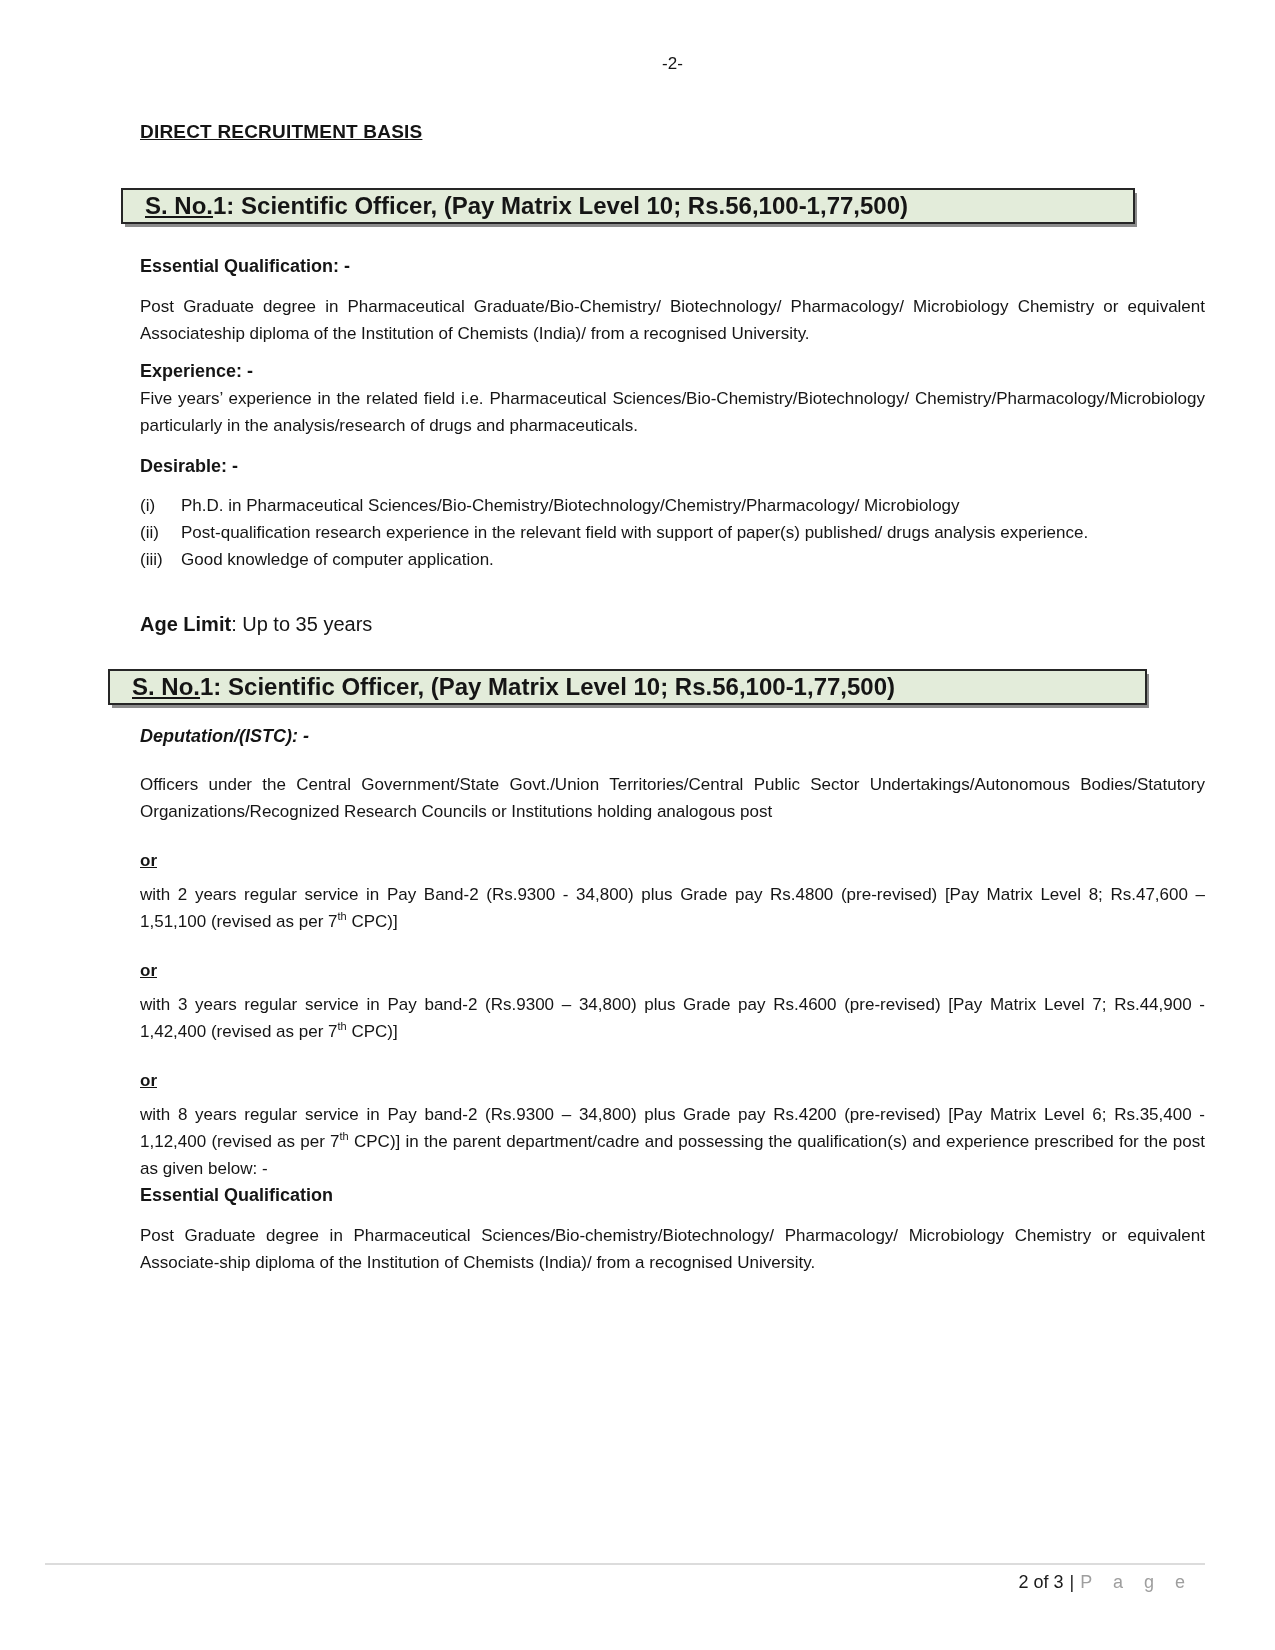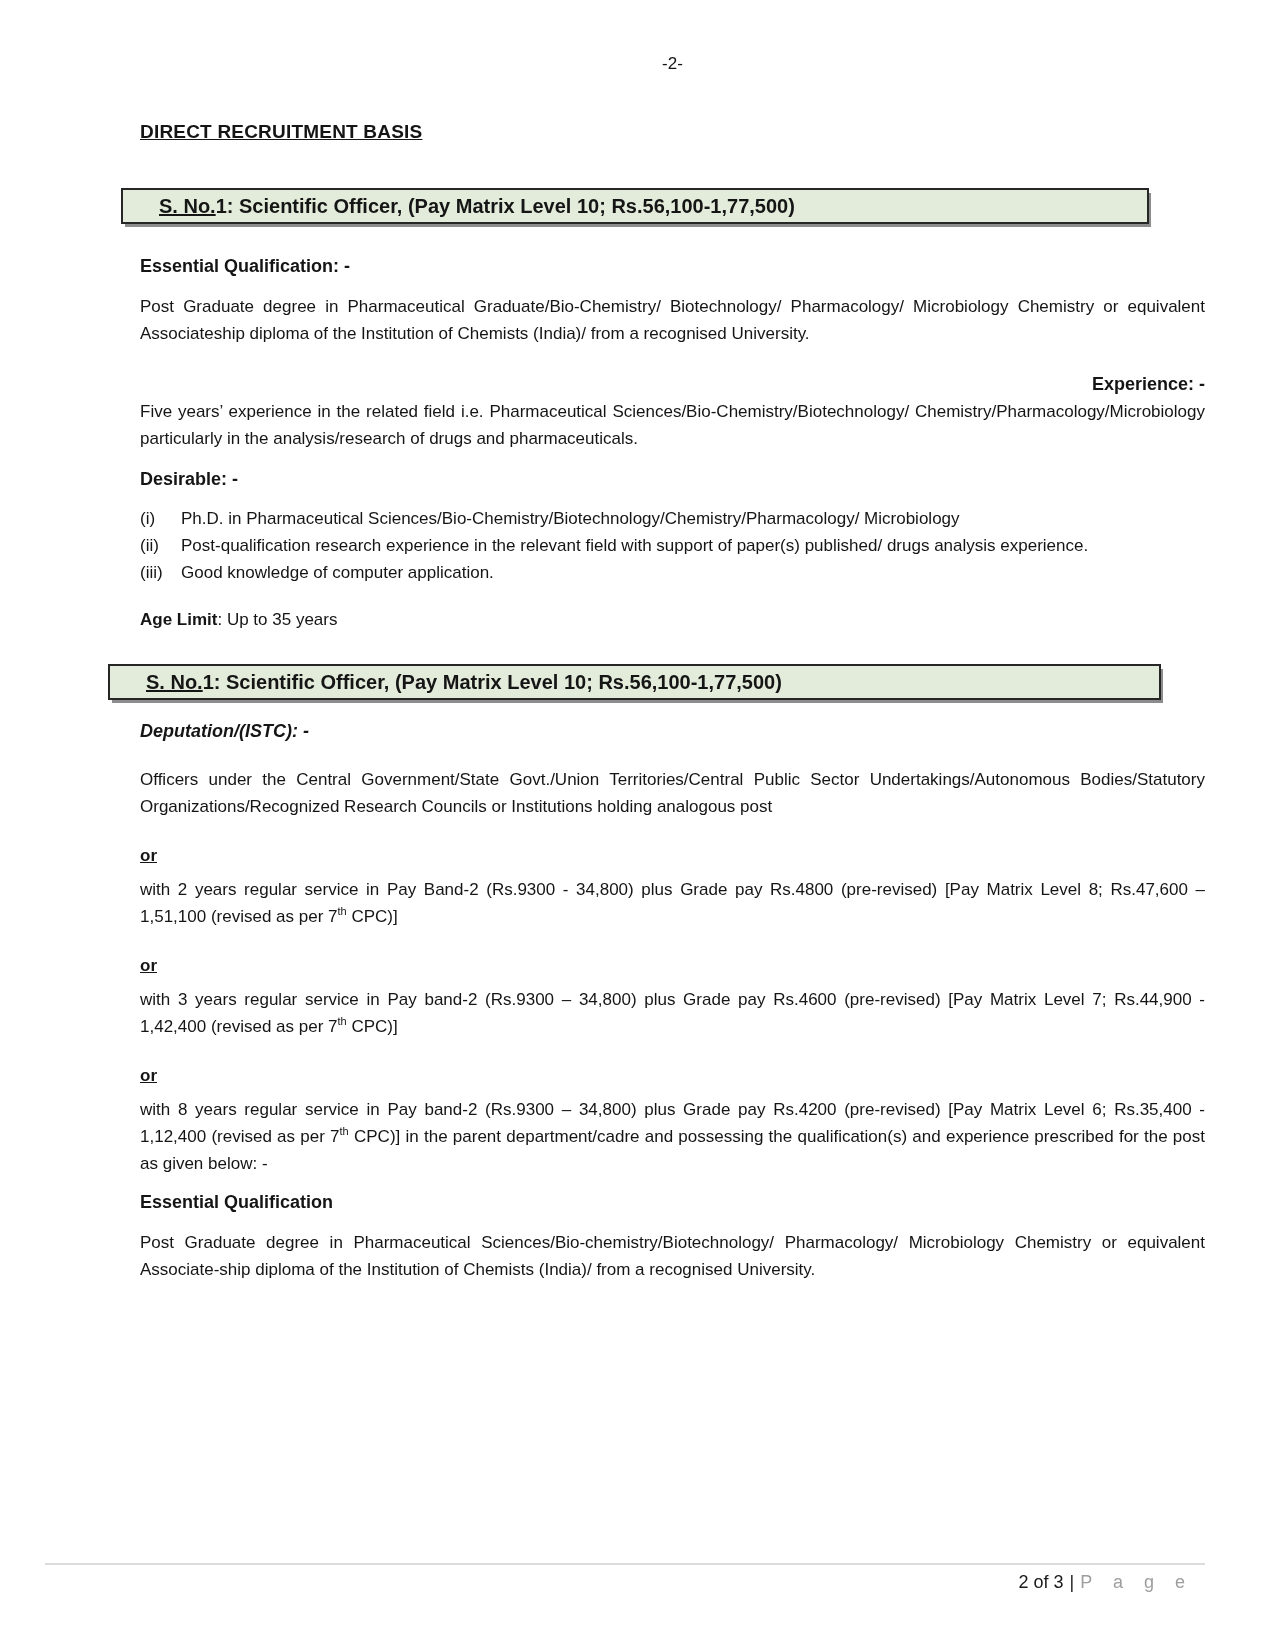--- a/index.html
+++ b/index.html
@@ -27,57 +27,57 @@
     font-weight:bold;
     text-decoration:underline;
     letter-spacing:0.2px;
   }
   .post-box{
     background:#e3ecda;
     border:2px solid #262626;
     box-shadow:3px 4px 0 -1px #8c8c8c;
     height:32px;
     display:flex;align-items:center;
-    padding-left:36px;
-    font-size:20px;font-weight:bold;line-height:32px;
+    padding-left:22px;
+    font-size:24px;font-weight:bold;line-height:32px;
     box-sizing:content-box;
   }
   .post-box .sno{text-decoration:underline;}
   .box1{margin:43px 0 0 -19px;width:988px;}
   .box2{margin:31px 0 0 -32px;width:1013px;}
   .sec-heading{
     font-size:18px;font-weight:bold;line-height:27px;
     margin:0;
   }
   .para{
     font-size:17px;line-height:27px;
     text-align:justify;
     margin:0;
   }
   .mt-eq1{margin-top:29px;}
   .mt-p1{margin-top:13px;}
-  .mt-exp{margin-top:24px;text-align:right;}
+  .mt-exp{margin-top:11px;}
   .mt-p2{}
   .mt-des{margin-top:14px;}
   .list{margin-top:12px;}
   .li{display:flex;font-size:17px;line-height:27px;}
   .li .marker{flex:0 0 41px;}
   .li .li-text{flex:1;text-align:justify;}
-  .age-limit{margin-top:20px;font-size:17px;line-height:27px;}
+  .age-limit{margin-top:38px;font-size:20px;line-height:27px;}
   .age-limit .lbl{font-weight:bold;}
   .mt-h2{margin-top:29px;}
   .mt-dep{margin-top:18px;font-style:italic;}
   .mt-istc{margin-top:21px;}
   .or-divider{
     text-align:left;
     font-size:17px;font-weight:bold;line-height:27px;
     text-decoration:underline;
     margin:22px 0 7px 0;
   }
-  .mt-eq2{margin-top:12px;}
+  .mt-eq2{}
   .mt-pf{margin-top:13px;}
   sup{font-size:11px;line-height:0;}
   .footer{
     position:absolute;
     left:0;top:1563px;width:1275px;
   }
   .footer-rule{
     position:absolute;left:45px;top:0;width:1160px;height:0;
     border-top:2px solid #dcdcdc;
   }

